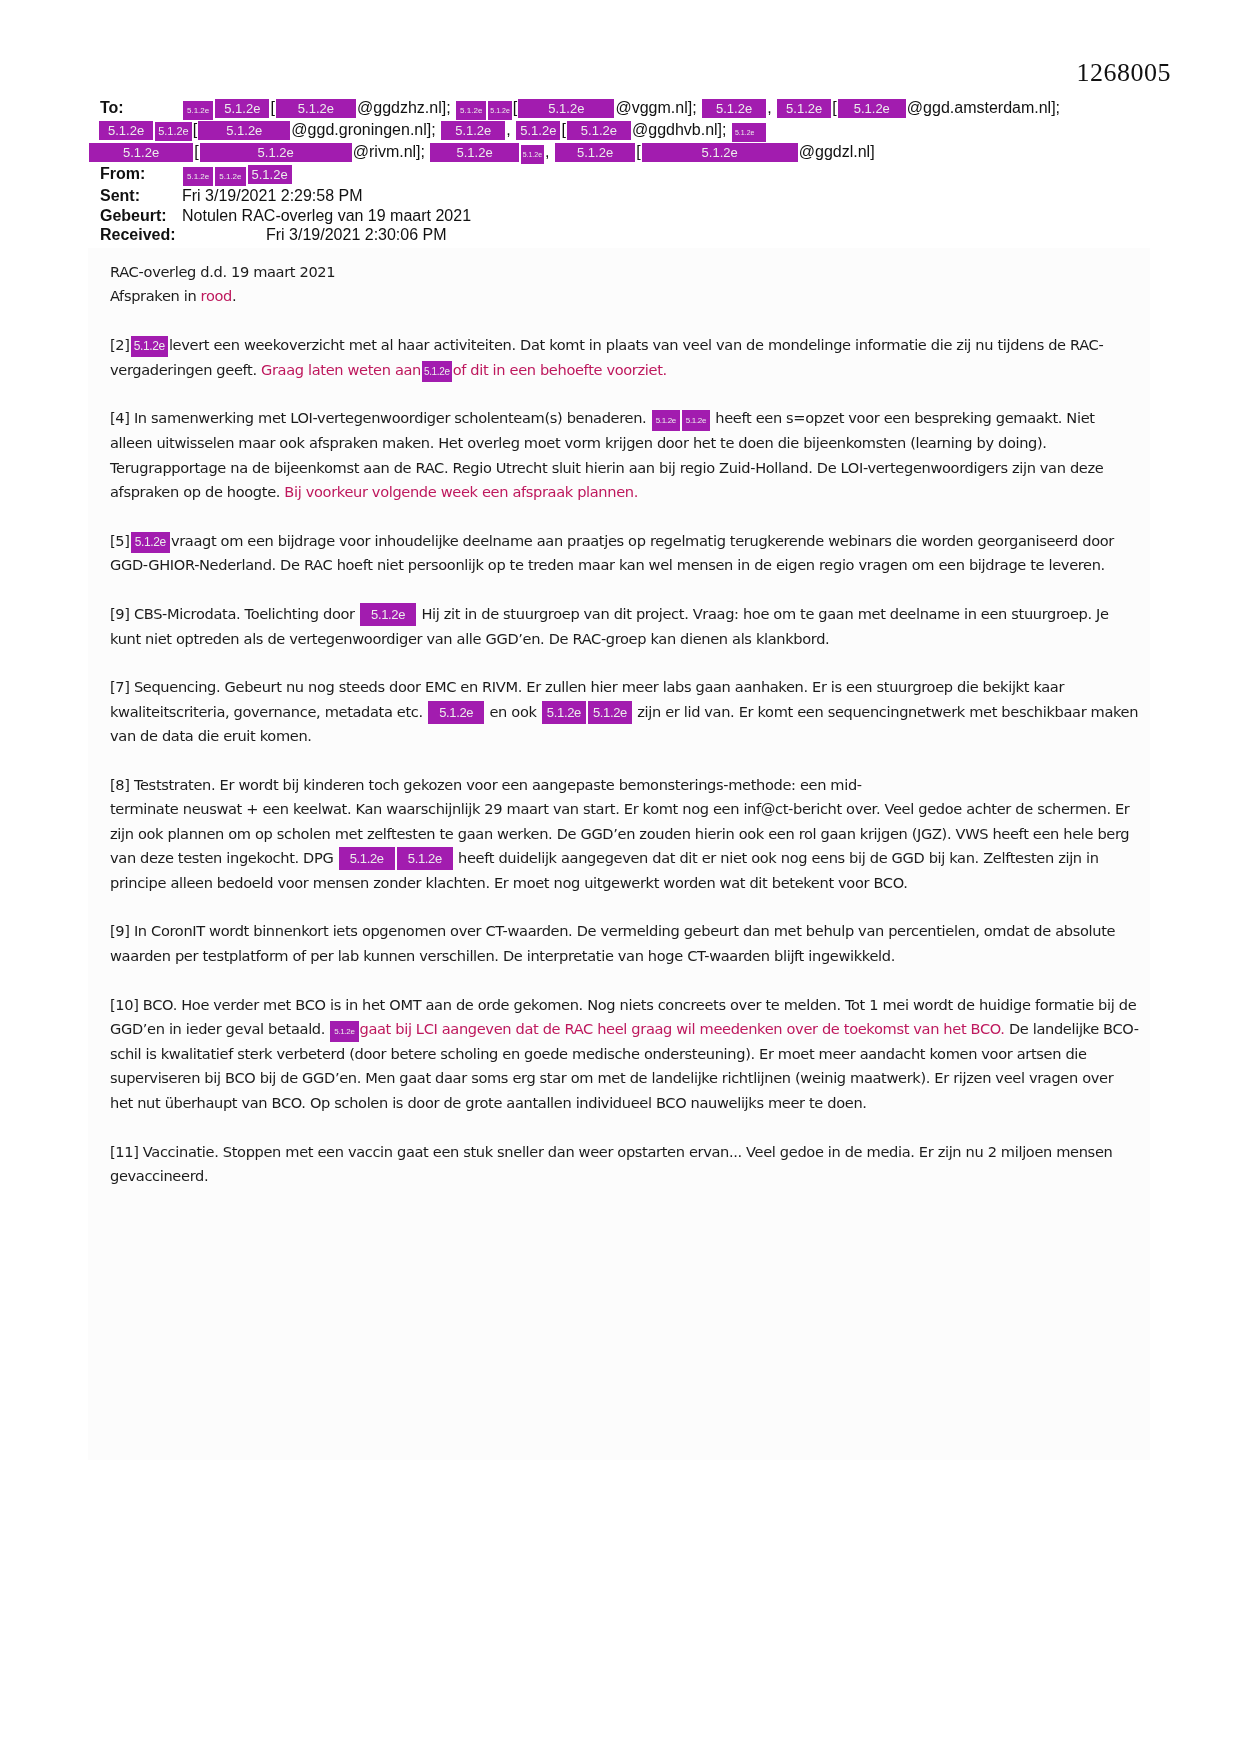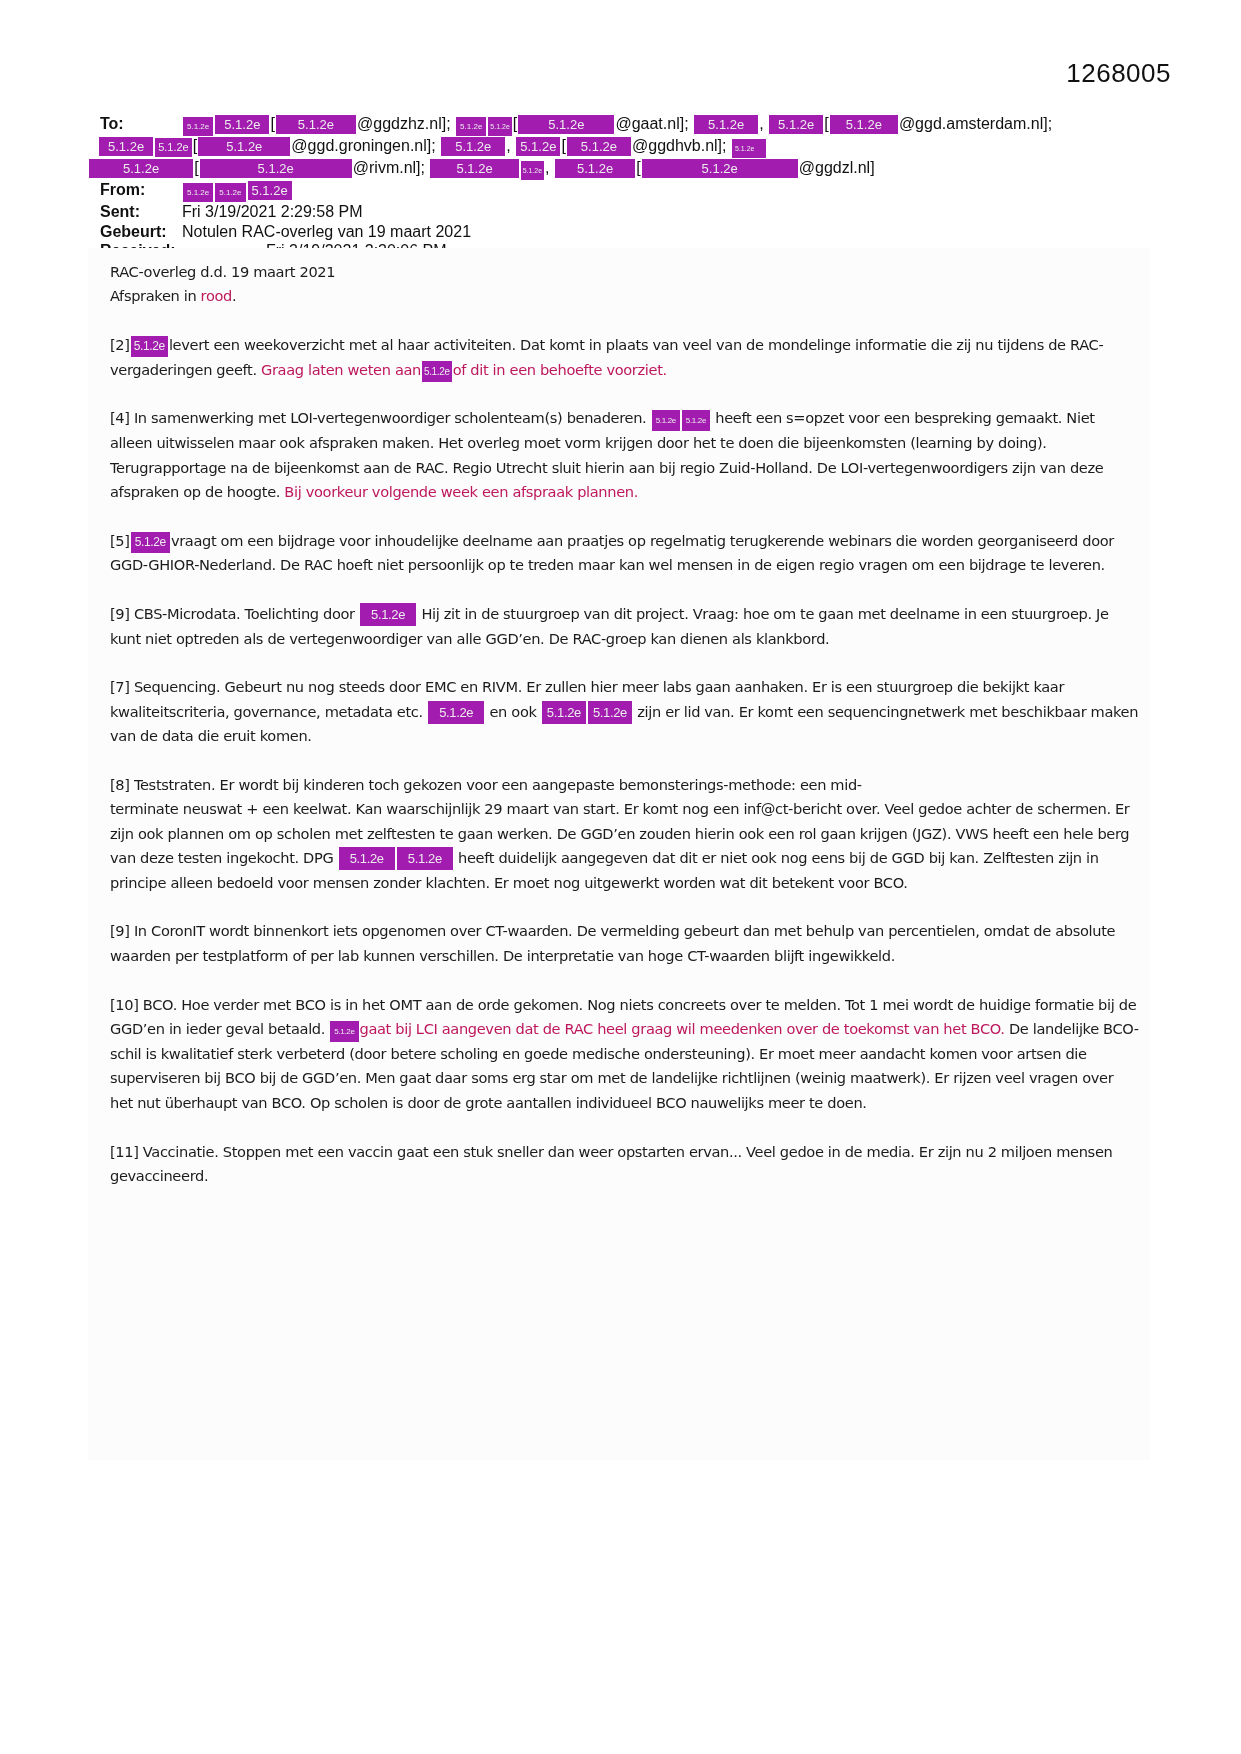--- a/index.html
+++ b/index.html
@@ -1,18 +1,18 @@
 <!DOCTYPE html>
 <html><head>
 <meta charset="utf-8">
 <style>
   html, body { margin: 0; padding: 0; background: #ffffff; }
   body { width: 1241px; height: 1754px; position: relative; overflow: hidden; color: #1a1a1a; }
-  .docnum { position: absolute; right: 70px; top: 58px; font-family: Liberation Sans, sans-serif; font-size: 26px; color: #111; letter-spacing: 0.5px; }
-  .hdr { position: absolute; left: 100px; top: 98px; width: 1040px; font-family: "Liberation Sans", sans-serif; font-size: 16px; line-height: 19.5px; color: #111; margin-top: 16px; }
+  .docnum { position: absolute; right: 70px; top: 58px; font-family: Liberation Serif, serif; font-size: 26px; color: #111; letter-spacing: 0.5px; }
+  .hdr { position: absolute; left: 100px; top: 98px; width: 1040px; font-family: "Liberation Sans", sans-serif; font-size: 16px; line-height: 19.5px; color: #111; }
   .hdr .row { display: flex; }
   .hdr .lbl { font-weight: bold; width: 82px; flex: none; }
   .hdr .to-lines { flex: 1; }
   .hdr .to-line { white-space: nowrap; }
   .hdr .recv-val { padding-left: 84px; }
   .r { display: inline-block; background: #a21caf; color: #ececec; font-family: "Liberation Sans", sans-serif; font-size: 13px; line-height: 17px; padding: 1px 9px; vertical-align: baseline; margin: 0 1px; }
   .r.sm { font-size: 8px; padding: 1px 4px; line-height: 17px; }
   .r.xs { font-size: 7px; padding: 1px 2px; line-height: 17px; }
   .r.wide { padding: 1px 40px; }
   .r.wider { padding: 1px 60px; }
@@ -29,21 +29,21 @@
 <body>
 
 <div class="docnum">1268005</div>
 
 <div class="hdr">
   <div class="row">
     <span class="lbl">To:</span>
     <div class="to-lines">
       <div class="to-line">
         <span class="r sm">5.1.2e</span><span class="r">5.1.2e</span>[<span class="r" style="padding:1px 22px">5.1.2e</span><span>@ggdzhz.nl];</span>
-        <span class="r sm">5.1.2e</span><span class="r xs">5.1.2e</span>[<span class="r" style="padding:1px 30px">5.1.2e</span><span>@gaat.nl];</span>
+        <span class="r sm">5.1.2e</span><span class="r xs">5.1.2e</span>[<span class="r" style="padding:1px 30px">5.1.2e</span><span>@vggm.nl];</span>
         <span class="r" style="padding:1px 14px">5.1.2e</span><span>,</span>
         <span class="r">5.1.2e</span>[<span class="r" style="padding:1px 16px">5.1.2e</span><span>@ggd.amsterdam.nl];</span>
       </div>
     </div>
   </div>
   <div class="to-line" style="margin-left:-2px">
     <span class="r">5.1.2e</span><span class="r" style="font-size:11px;padding:1px 3px">5.1.2e</span>[<span class="r" style="padding:1px 28px">5.1.2e</span><span>@ggd.groningen.nl];</span>
     <span class="r" style="padding:1px 14px">5.1.2e</span><span>,</span>
     <span class="r" style="padding:1px 4px">5.1.2e</span>[<span class="r" style="padding:1px 14px">5.1.2e</span><span>@ggdhvb.nl];</span>
     <span class="r xs" style="padding:1px 12px 1px 3px">5.1.2e</span>

